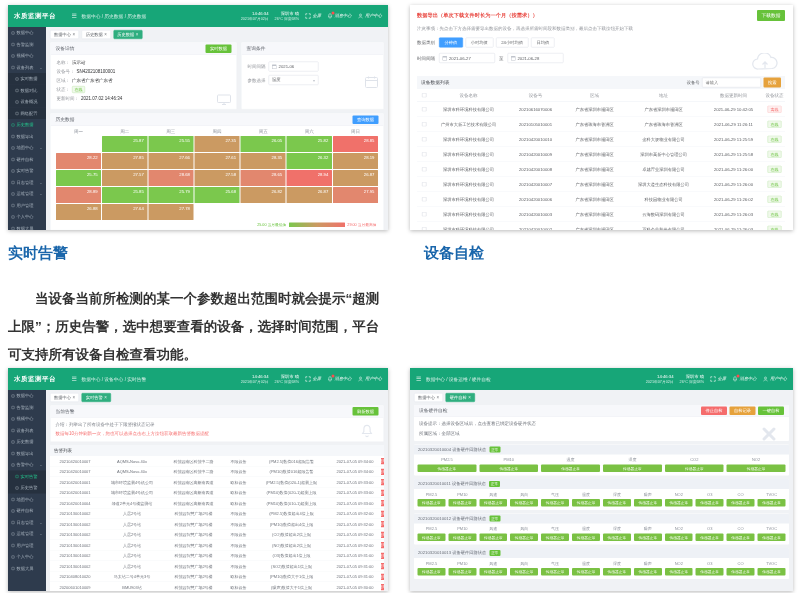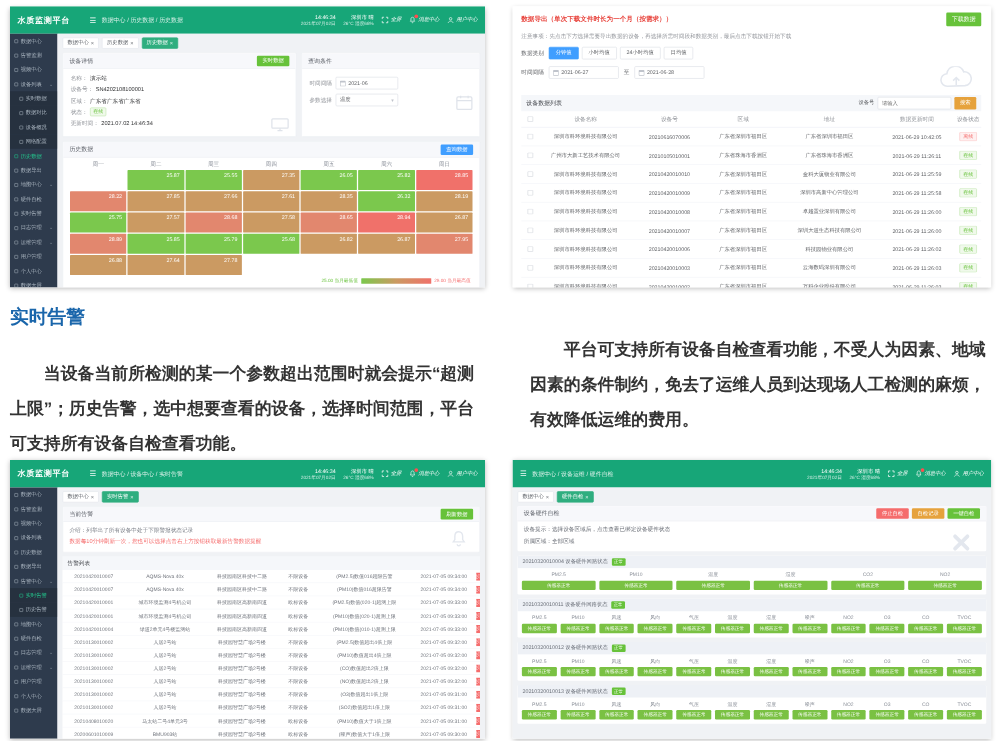--- a/index.html
+++ b/index.html
@@ -609,21 +609,21 @@
         </div>
       </div>
   </div>
 </div>
 
 <div class="doc-col" style="left:8px;top:244px;width:384px">
   <div class="doc-title">实时告警</div>
   <p class="doc-body">当设备当前所检测的某一个参数超出范围时就会提示“超测上限”；历史告警，选中想要查看的设备，选择时间范围，平台可支持所有设备自检查看功能。</p>
 </div>
 <div class="doc-col" style="left:424px;top:244px;width:368px">
-  <p class="doc-body">平台可支持所有设备自检查看功能，不受人为因素、地域因素的条件制约，免去了运维人员到达现场人工检测的麻烦，有效降低运维的费用。</p>
+  <div class="doc-title">设备自检</div>
 </div>
 
 <div class="shot" style="left:8px;top:368px;width:380px;height:223px">
   <div class="inner" style="width:760px;height:446px">
     <div class="app-header">
       <div class="logo">水质监测平台</div>
       <span class="burger">☰</span>
       <span class="crumb">数据中心 / 设备中心 / 实时告警</span>
       <div class="hdr-right">
         <div class="hdr-block">

